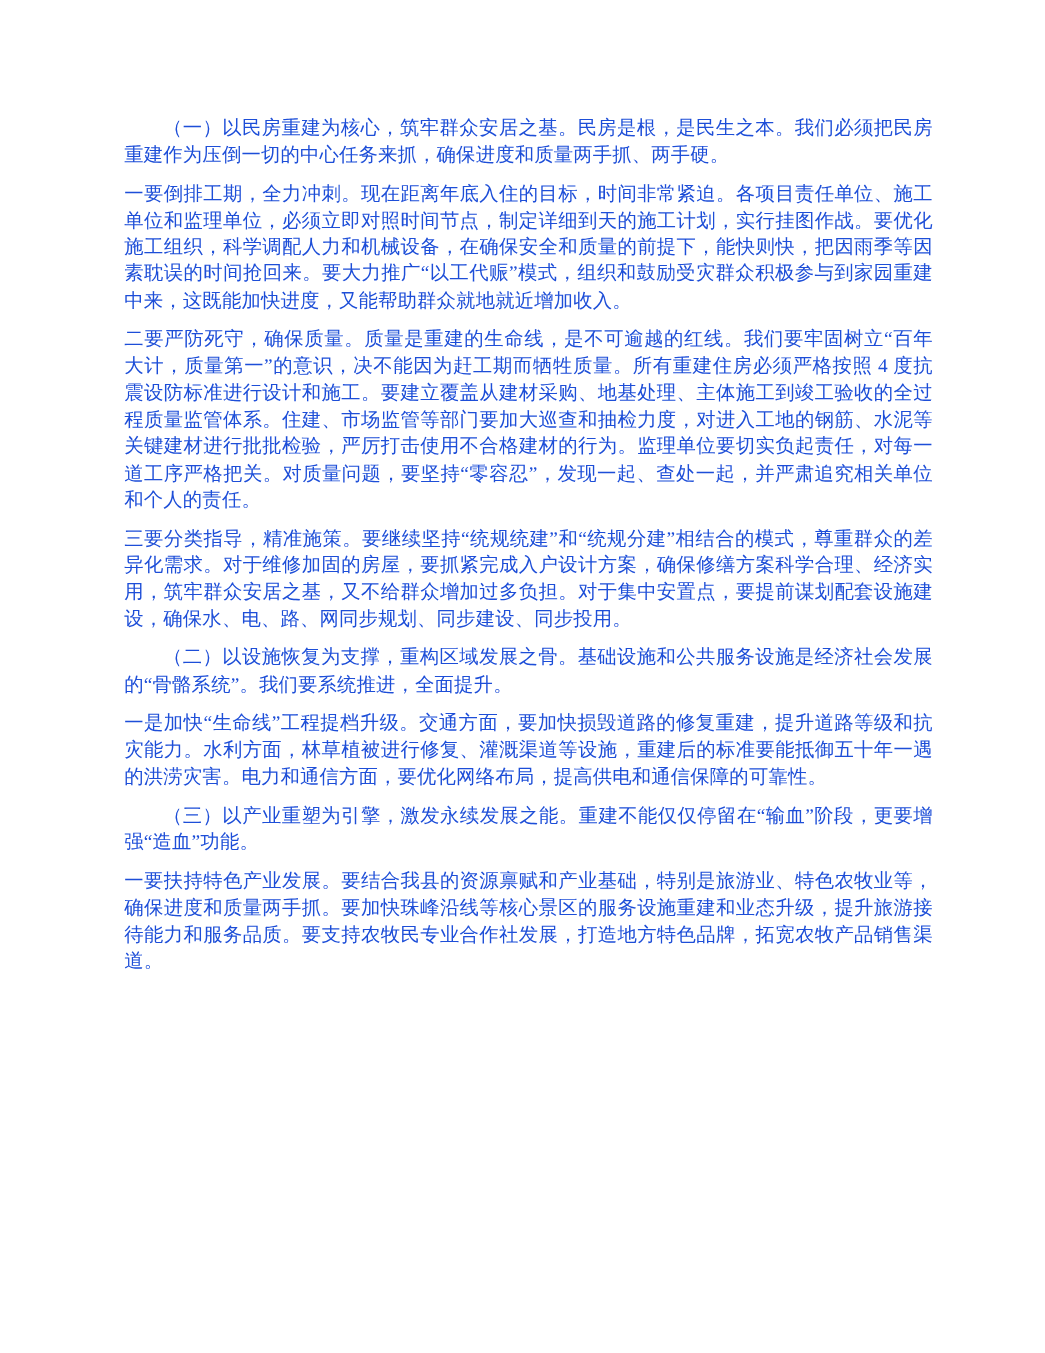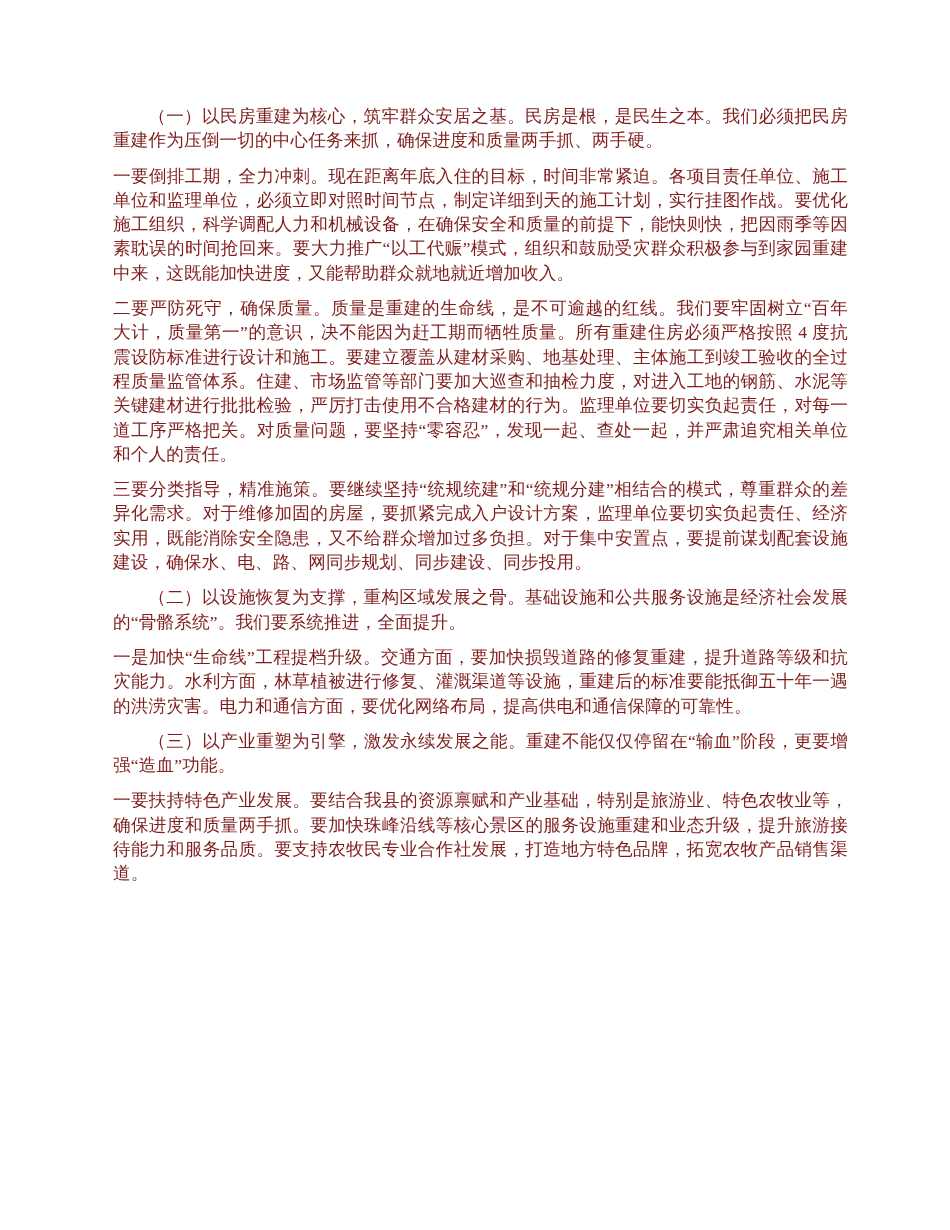--- a/index.html
+++ b/index.html
@@ -23,21 +23,21 @@
   .content {
     position: absolute;
     left: 113px;
     top: 104px;
     width: 735px;
   }
   p.para {
     margin: 0 0 11px 0;
     font-size: 17.6px;
     line-height: 24.3px;
-    color: #7f1d1d;
+    color: #1d4ed8;
     text-align: justify;
     text-justify: inter-ideograph;
     letter-spacing: 0.15px;
     word-break: break-all;
     font-family: "Liberation Serif", "DejaVu Serif", serif;
   }
   p.indent {
     text-indent: 2em;
   }
   p.flush {
@@ -59,21 +59,21 @@
 
     <p class="para flush">
       <span>一要倒排工期，全力冲刺。现在距离年底入住的目标，时间非常紧迫。各项目责任单位、施工单位和监理单位，必须立即对照时间节点，制定详细到天的施工计划，实行挂图作战。要优化施工组织，科学调配人力和机械设备，在确保安全和质量的前提下，能快则快，把因雨季等因素耽误的时间抢回来。要大力推广“以工代赈”模式，组织和鼓励受灾群众积极参与到家园重建中来，这既能加快进度，又能帮助群众就地就近增加收入。</span>
     </p>
 
     <p class="para flush">
       <span>二要严防死守，确保质量。质量是重建的生命线，是不可逾越的红线。我们要牢固树立“百年大计，质量第一”的意识，决不能因为赶工期而牺牲质量。所有重建住房必须严格按照 4 度抗震设防标准进行设计和施工。要建立覆盖从建材采购、地基处理、主体施工到竣工验收的全过程质量监管体系。住建、市场监管等部门要加大巡查和抽检力度，对进入工地的钢筋、水泥等关键建材进行批批检验，严厉打击使用不合格建材的行为。监理单位要切实负起责任，对每一道工序严格把关。对质量问题，要坚持“零容忍”，发现一起、查处一起，并严肃追究相关单位和个人的责任。</span>
     </p>
 
     <p class="para flush">
-      <span>三要分类指导，精准施策。要继续坚持“统规统建”和“统规分建”相结合的模式，尊重群众的差异化需求。对于维修加固的房屋，要抓紧完成入户设计方案，监理单位要切实负起责任、经济实用，既能消除安全隐患，又不给群众增加过多负担。对于集中安置点，要提前谋划配套设施建设，确保水、电、路、网同步规划、同步建设、同步投用。</span>
+      <span>三要分类指导，精准施策。要继续坚持“统规统建”和“统规分建”相结合的模式，尊重群众的差异化需求。对于维修加固的房屋，要抓紧完成入户设计方案，确保修缮方案科学合理、经济实用，筑牢群众安居之基，又不给群众增加过多负担。对于集中安置点，要提前谋划配套设施建设，确保水、电、路、网同步规划、同步建设、同步投用。</span>
     </p>
 
     <p class="para indent">
       <span>（二）以设施恢复为支撑，重构区域发展之骨。基础设施和公共服务设施是经济社会发展的“骨骼系统”。我们要系统推进，全面提升。</span>
     </p>
 
     <p class="para flush">
       <span class="lead">一是</span><span>加快“生命线”工程提档升级。交通方面，要加快损毁道路的修复重建，提升道路等级和抗灾能力。水利方面，林草植被进行修复、灌溉渠道等设施，重建后的标准要能抵御五十年一遇的洪涝灾害。电力和通信方面，要优化网络布局，提高供电和通信保障的可靠性。</span>
     </p>
 

